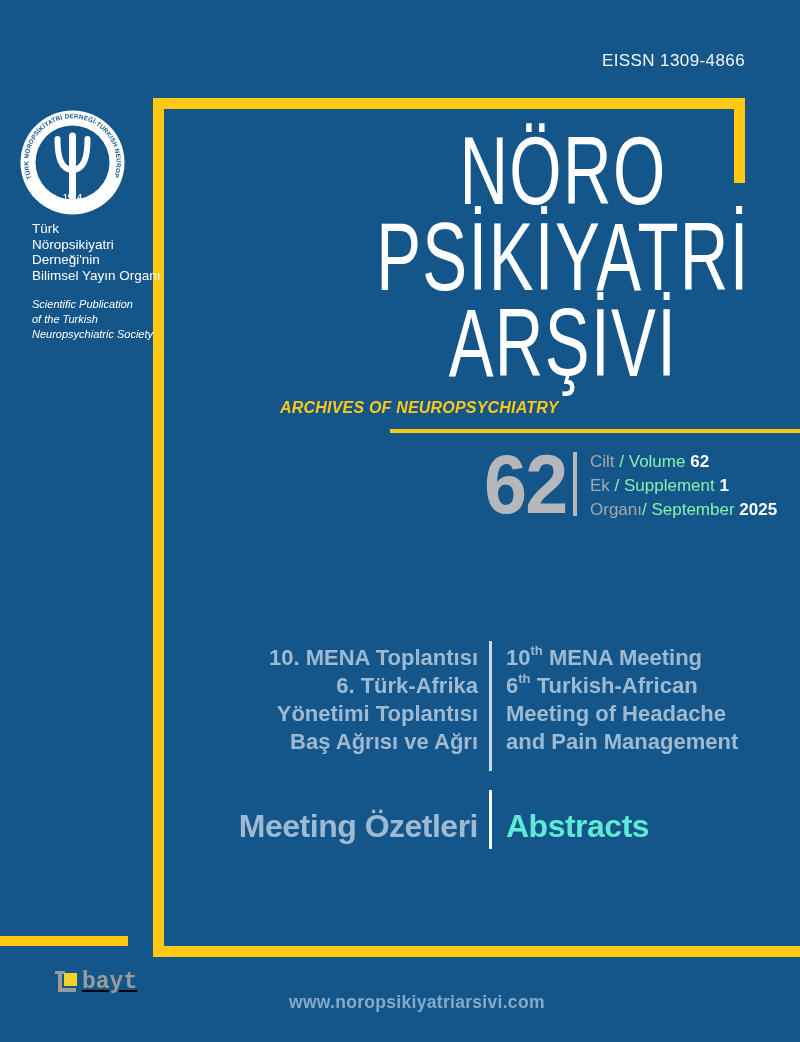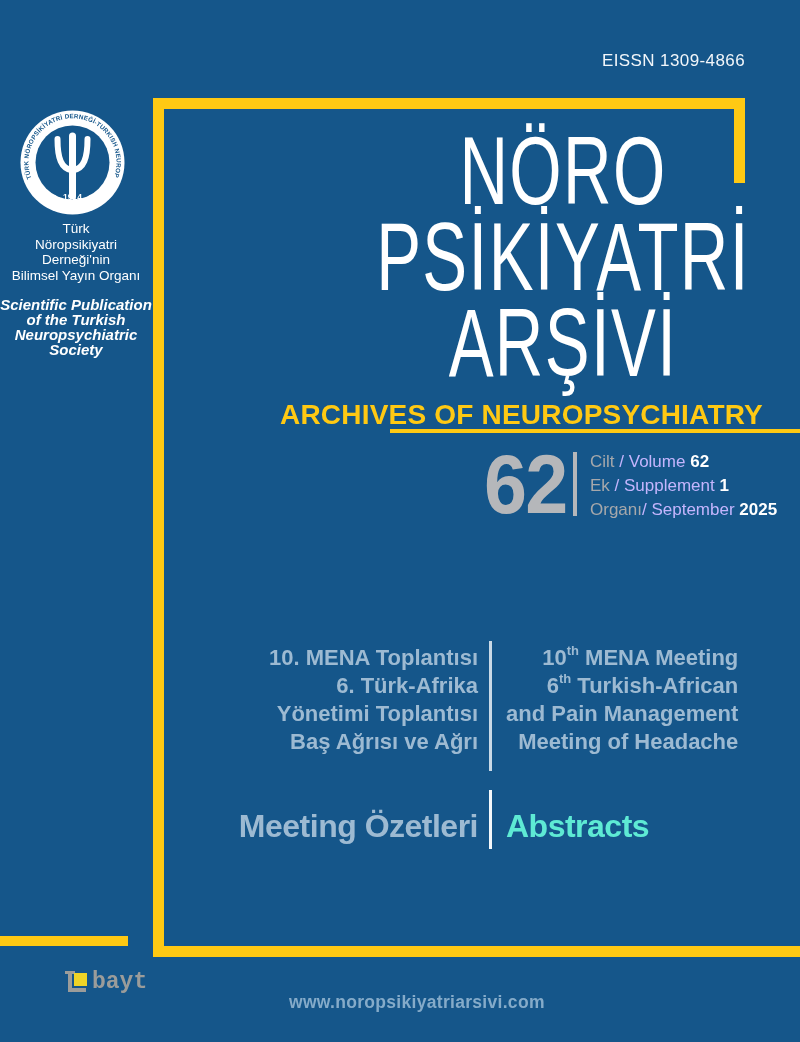--- a/index.html
+++ b/index.html
@@ -16,60 +16,60 @@
   .f-left{left:153px;top:98px;width:11px;height:859px;}
   .f-right{left:734px;top:98px;width:11px;height:85px;}
   .f-bottom{left:153px;top:946px;width:647px;height:11px;}
   .f-stub{left:0;top:936px;width:128px;height:10px;}
   .f-underline{left:390px;top:429px;width:410px;height:4px;}
 
   
   .logo{position:absolute;left:20px;top:110px;width:105px;height:105px;}
 
   
-  .publisher{position:absolute;left:0;top:221px;width:152px;text-align:center;
-             color:#FFFFFF;font-size:13.5px;line-height:15.5px;}
-  .publisher .en{margin-top:14px;font-style:italic;font-size:15px;line-height:15px;font-weight:bold;}
+  .publisher{position:absolute;left:0;top:221px;width:152px;
+             color:#FFFFFF;font-size:13.5px;line-height:15.5px;padding-left:32px;}
+  .publisher .en{margin-top:14px;font-style:italic;font-size:11px;line-height:15px;}
 
   
   .masthead-title{position:absolute;left:280px;top:128px;width:566px;text-align:center;
                   color:#FFFFFF;font-size:96px;line-height:86px;letter-spacing:2px;
                   transform:scaleX(0.70);transform-origin:50% 0;white-space:nowrap;}
-  .masthead-sub{position:absolute;left:280px;top:399px;width:466px;text-align:right;
-                color:#FFC913;font-size:28px;font-weight:bold;letter-spacing:.2px;
-                white-space:nowrap;}
+  .masthead-sub{position:absolute;left:280px;top:399px;width:466px;text-align:left;
+                color:#FFC913;font-size:16px;font-weight:bold;letter-spacing:.2px;
+                white-space:nowrap;font-style:italic;}
 
   
   .big-number{position:absolute;left:484px;top:442px;color:#B5B7BA;font-size:84px;
               font-weight:bold;line-height:1;letter-spacing:-2px;
               transform:scaleX(0.92);transform-origin:left top;}
   .issue-vline{position:absolute;left:573px;top:452px;width:4px;height:64px;background:#B5B7BA;}
   .issue-rows{position:absolute;left:590px;top:450px;font-size:17px;line-height:24px;
               white-space:nowrap;}
   .issue-rows .lbl{color:#A6A8AB;font-weight:normal;}
-  .issue-rows .mid{color:#c4b5fd;font-weight:normal;}
+  .issue-rows .mid{color:#86efac;font-weight:normal;}
   .issue-rows .val{color:#FFFFFF;font-weight:bold;}
 
   
   .meet-tr{position:absolute;right:322px;top:644px;text-align:right;color:#9DBAD2;
            font-weight:bold;font-size:22px;line-height:28px;white-space:nowrap;}
   .meet-divider{position:absolute;left:489px;top:641px;width:3px;height:130px;background:#C9D9E6;}
-  .meet-en{position:absolute;left:506px;top:644px;text-align:right;color:#9DBAD2;
+  .meet-en{position:absolute;left:506px;top:644px;text-align:left;color:#9DBAD2;
            font-weight:bold;font-size:22px;line-height:28px;white-space:nowrap;}
   .meet-en sup,.sup-th{font-size:13px;vertical-align:top;line-height:1;}
 
   
   .abs-divider{position:absolute;left:489px;top:790px;width:3px;height:59px;background:#F4F8FB;}
   .abs-tr{position:absolute;right:322px;top:808px;color:#9DBAD2;font-weight:bold;
           font-size:32px;letter-spacing:-.5px;white-space:nowrap;}
   .abs-en{position:absolute;left:506px;top:808px;color:#5eead4;font-weight:bold;
           font-size:32px;letter-spacing:-.5px;white-space:nowrap;}
 
   
-  .bayt{position:absolute;left:65px;top:970px;display:flex;align-items:center;}
+  .bayt{position:absolute;left:55px;top:970px;display:flex;align-items:center;text-decoration:underline;}
   .bayt-icon{position:relative;width:24px;height:25px;margin-right:3px;}
   .bayt-icon .vbar{position:absolute;left:3px;top:1px;width:4px;height:21px;background:#9B9C9A;}
   .bayt-icon .vserif{position:absolute;left:0;top:1px;width:10px;height:3px;background:#9B9C9A;}
   .bayt-icon .ysq{position:absolute;left:9px;top:3px;width:13px;height:13px;background:#EFD427;}
   .bayt-icon .hbar{position:absolute;left:3px;top:18px;width:18px;height:4px;background:#9B9C9A;}
   .bayt-text{font-family:"Liberation Mono",monospace;font-weight:bold;font-size:23px;
              color:#9B9C9A;line-height:25px;letter-spacing:0;}
   .website{position:absolute;left:289px;top:972px;color:#85ABC9;font-weight:bold;
            font-size:17.5px;letter-spacing:.3px;margin-top:20px;}
 </style>
@@ -138,22 +138,22 @@
   <div class="meet-tr">
     <div>10. MENA Toplantısı</div>
     <div>6. Türk-Afrika</div>
     <div>Yönetimi Toplantısı</div>
     <div>Baş Ağrısı ve Ağrı</div>
   </div>
   <div class="meet-divider"></div>
   <div class="meet-en">
     <div><span>10</span><span class="sup-th">th</span><span> MENA Meeting</span></div>
     <div><span>6</span><span class="sup-th">th</span><span> Turkish-African</span></div>
+    <div>Meeting of Headache</div>
     <div>and Pain Management</div>
-    <div>Meeting of Headache</div>
   </div>
 
   <div class="abs-divider"></div>
   <div class="abs-tr">Meeting Özetleri</div>
   <div class="abs-en">Abstracts</div>
 
   <div class="bayt">
     <div class="bayt-icon">
       <div class="vserif"></div>
       <div class="vbar"></div>

